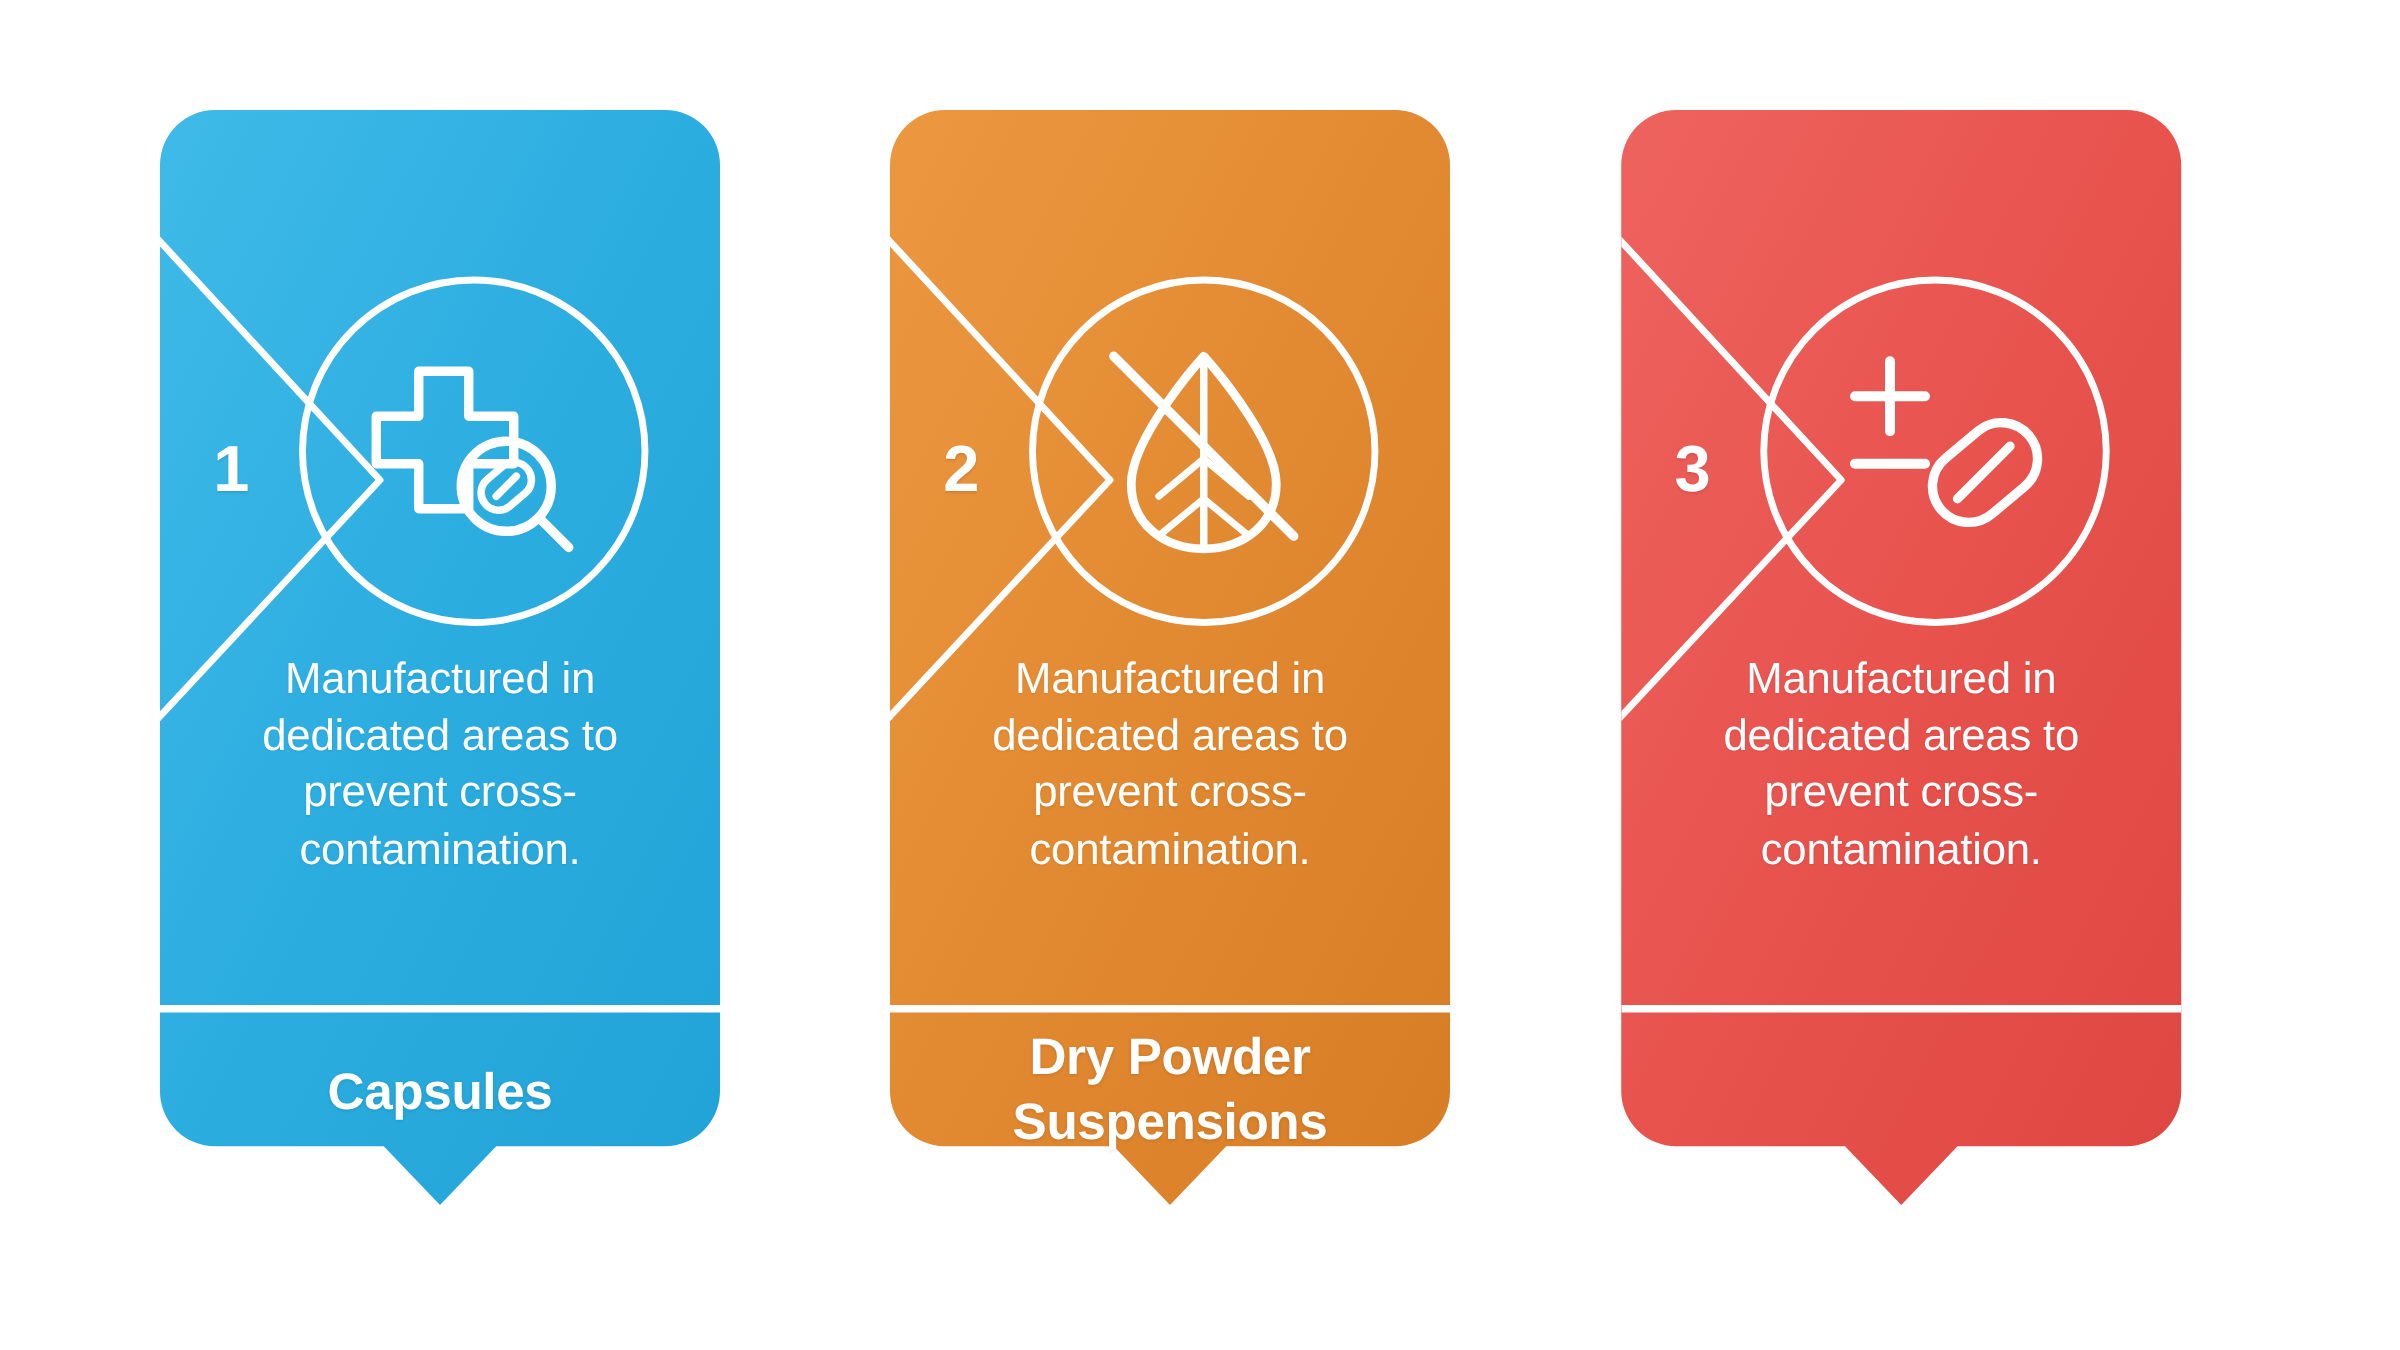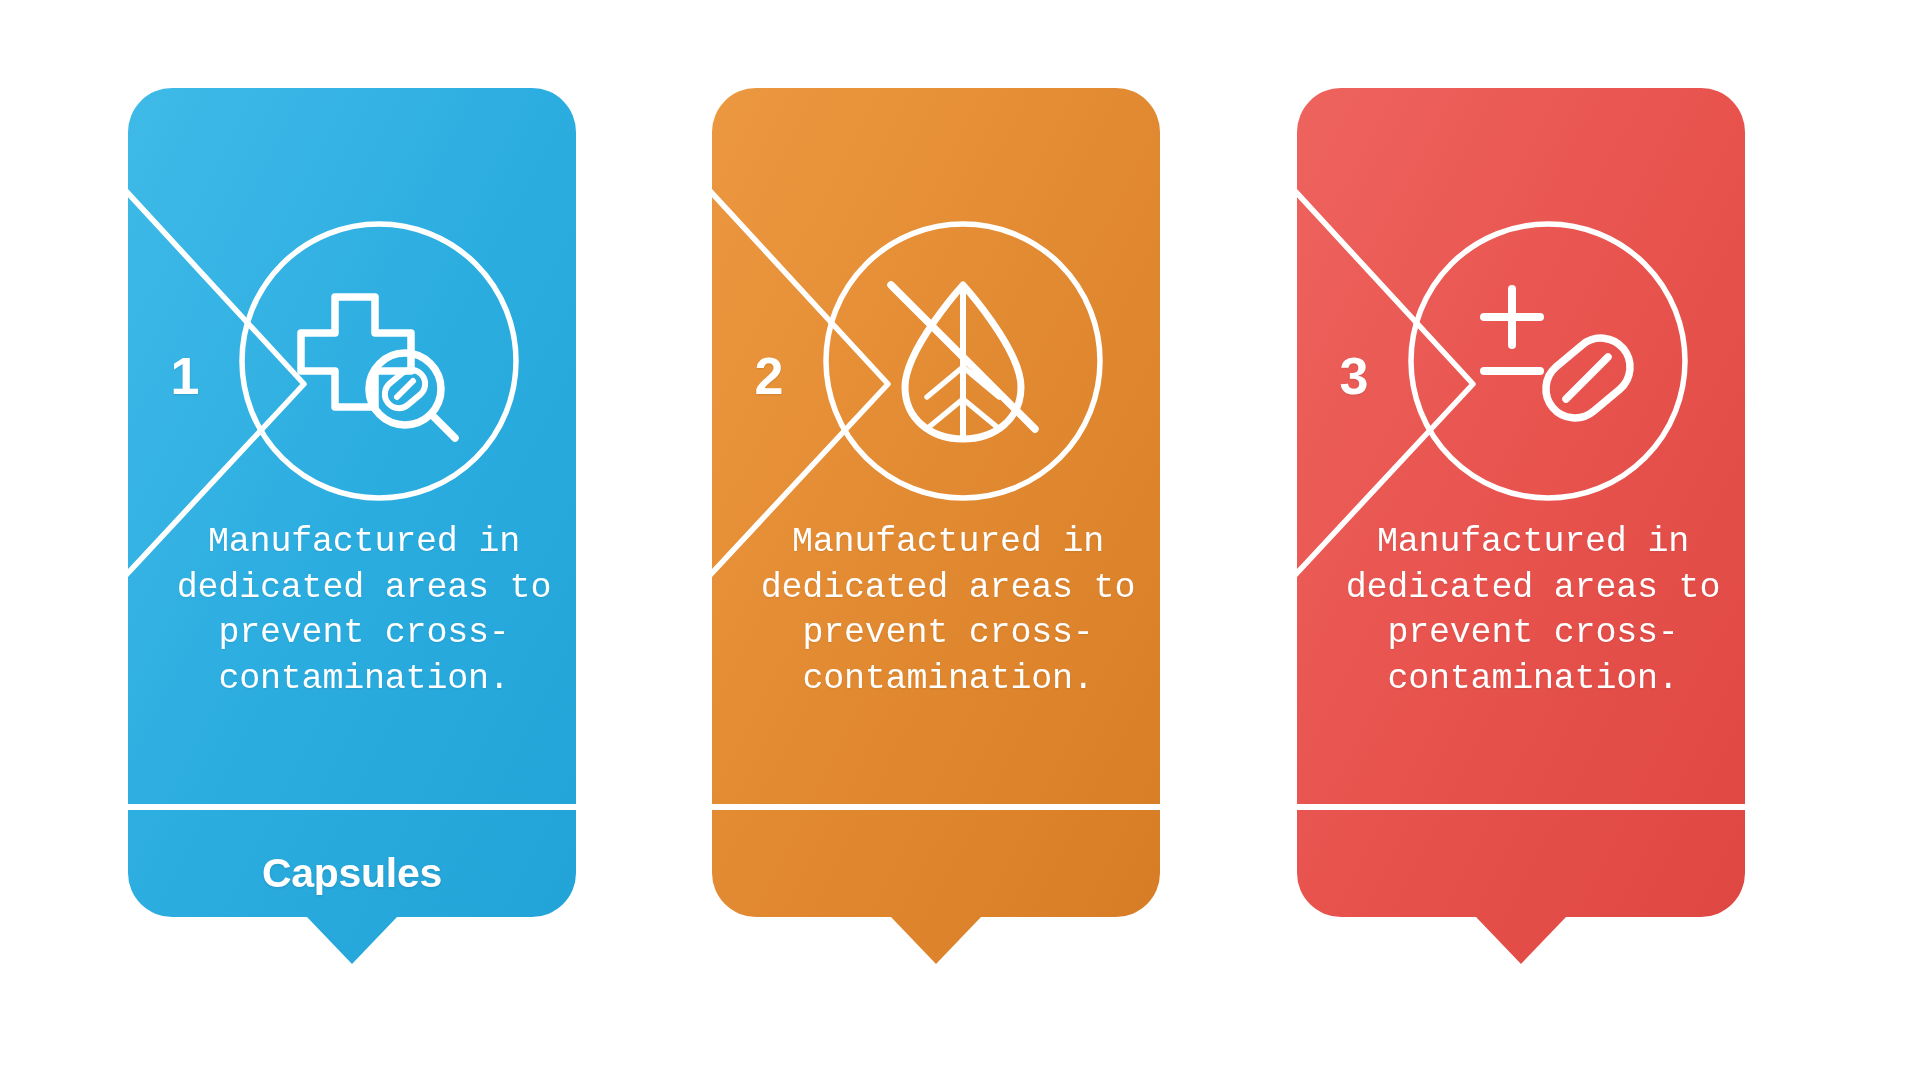--- a/index.html
+++ b/index.html
@@ -91,26 +91,26 @@
   .card-icon svg {
     display: block;
     width: 180px;
     height: 180px;
     overflow: visible;
   }
 
   
   .card-text {
     position: absolute;
-    left: 46px;
+    left: 34px;
     top: 432px;
     width: 380px;
     text-align: center;
     color: #ffffff;
-    font-family: Liberation Mono, monospace;
+    font-family: Liberation Sans, sans-serif;
     font-size: 35px;
     font-weight: normal;
     line-height: 1.30;
     letter-spacing: -0.2px;
     z-index: 6;
     text-shadow: 0 1px 2px rgba(0,0,0,0.08);
   }
 
   .card-title {
     position: absolute;
@@ -215,20 +215,21 @@
           <line x1="90" y1="96" x2="54" y2="126" stroke-width="5.5"></line>
           <line x1="90" y1="128" x2="56" y2="156" stroke-width="5.5"></line>
           <line x1="90" y1="96" x2="126" y2="126" stroke-width="5.5"></line>
           <line x1="90" y1="128" x2="124" y2="156" stroke-width="5.5"></line>
 
           <line x1="18" y1="14" x2="162" y2="158" stroke-width="7.5"></line>
         </svg>
       </div>
 
       <div class="card-text">Manufactured in dedicated areas to prevent cross-contamination.</div>
+      <div class="card-title two-line">Dry Powder Suspensions</div>
     </div>
 
     <div class="card card-3">
       <div class="card-body-shape">
         <svg viewBox="0 0 448 876" xmlns="http://www.w3.org/2000/svg">
           <defs>
             <linearGradient id="grad3" x1="0" y1="0" x2="1" y2="1">
               <stop offset="0%" stop-color="#EE635E"></stop>
               <stop offset="48%" stop-color="#E8534E"></stop>
               <stop offset="100%" stop-color="#DE4641"></stop>

